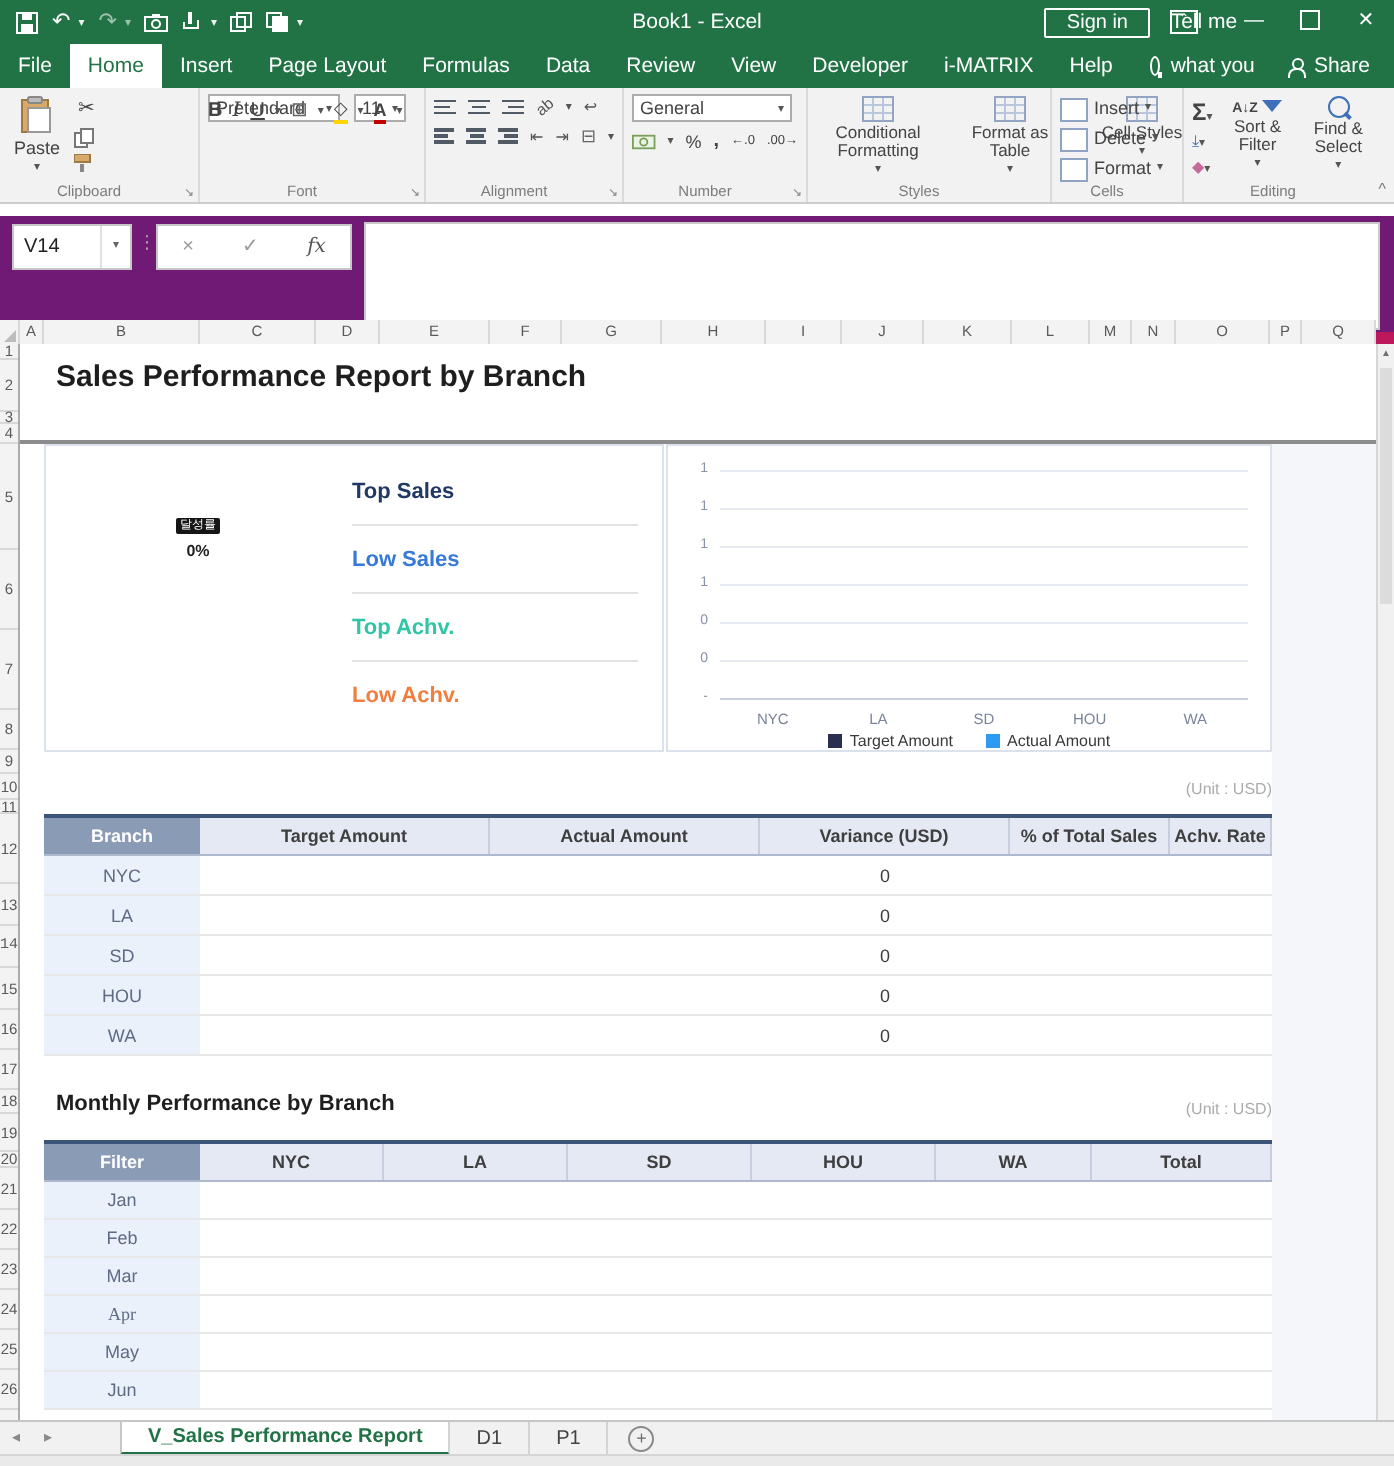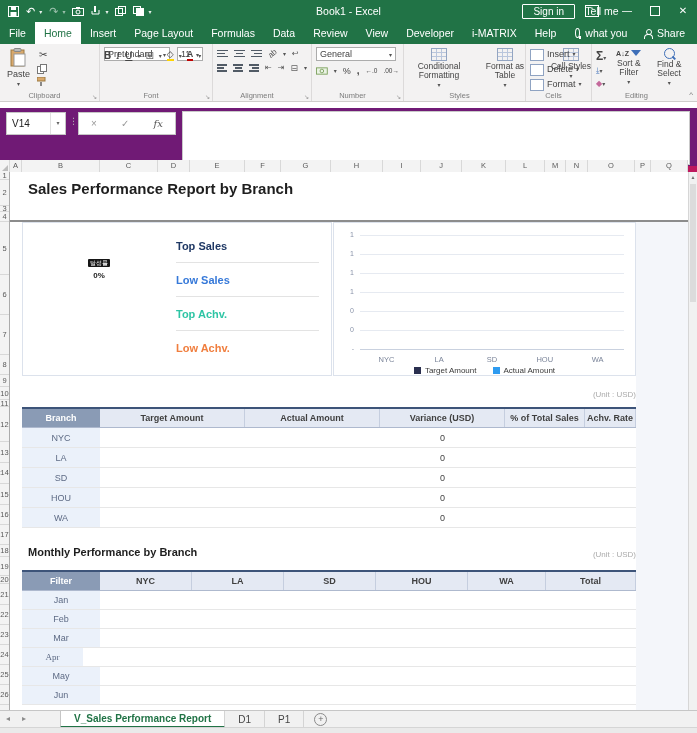--- a/index.html
+++ b/index.html
@@ -574,21 +574,21 @@
       <div class="trow" style="height: 19px;">
         <div class="td lab" style="width: 78px;">Mar</div>
         <div class="td" style="width: 92px;"></div>
         <div class="td" style="width: 92px;"></div>
         <div class="td" style="width: 92px;"></div>
         <div class="td" style="width: 92px;"></div>
         <div class="td" style="width: 78px;"></div>
         <div class="td" style="width: 90px;"></div>
       </div>
       <div class="trow" style="height: 19px;">
-        <div class="td lab" style="width: 61px; font-family: Liberation Serif, serif;">Apr</div>
+        <div class="td lab" style="width: 78px; font-family: Liberation Serif, serif;">Apr</div>
         <div class="td" style="width: 92px;"></div>
         <div class="td" style="width: 92px;"></div>
         <div class="td" style="width: 92px;"></div>
         <div class="td" style="width: 92px;"></div>
         <div class="td" style="width: 78px;"></div>
         <div class="td" style="width: 90px;"></div>
       </div>
       <div class="trow" style="height: 19px;">
         <div class="td lab" style="width: 78px;">May</div>
         <div class="td" style="width: 92px;"></div>

